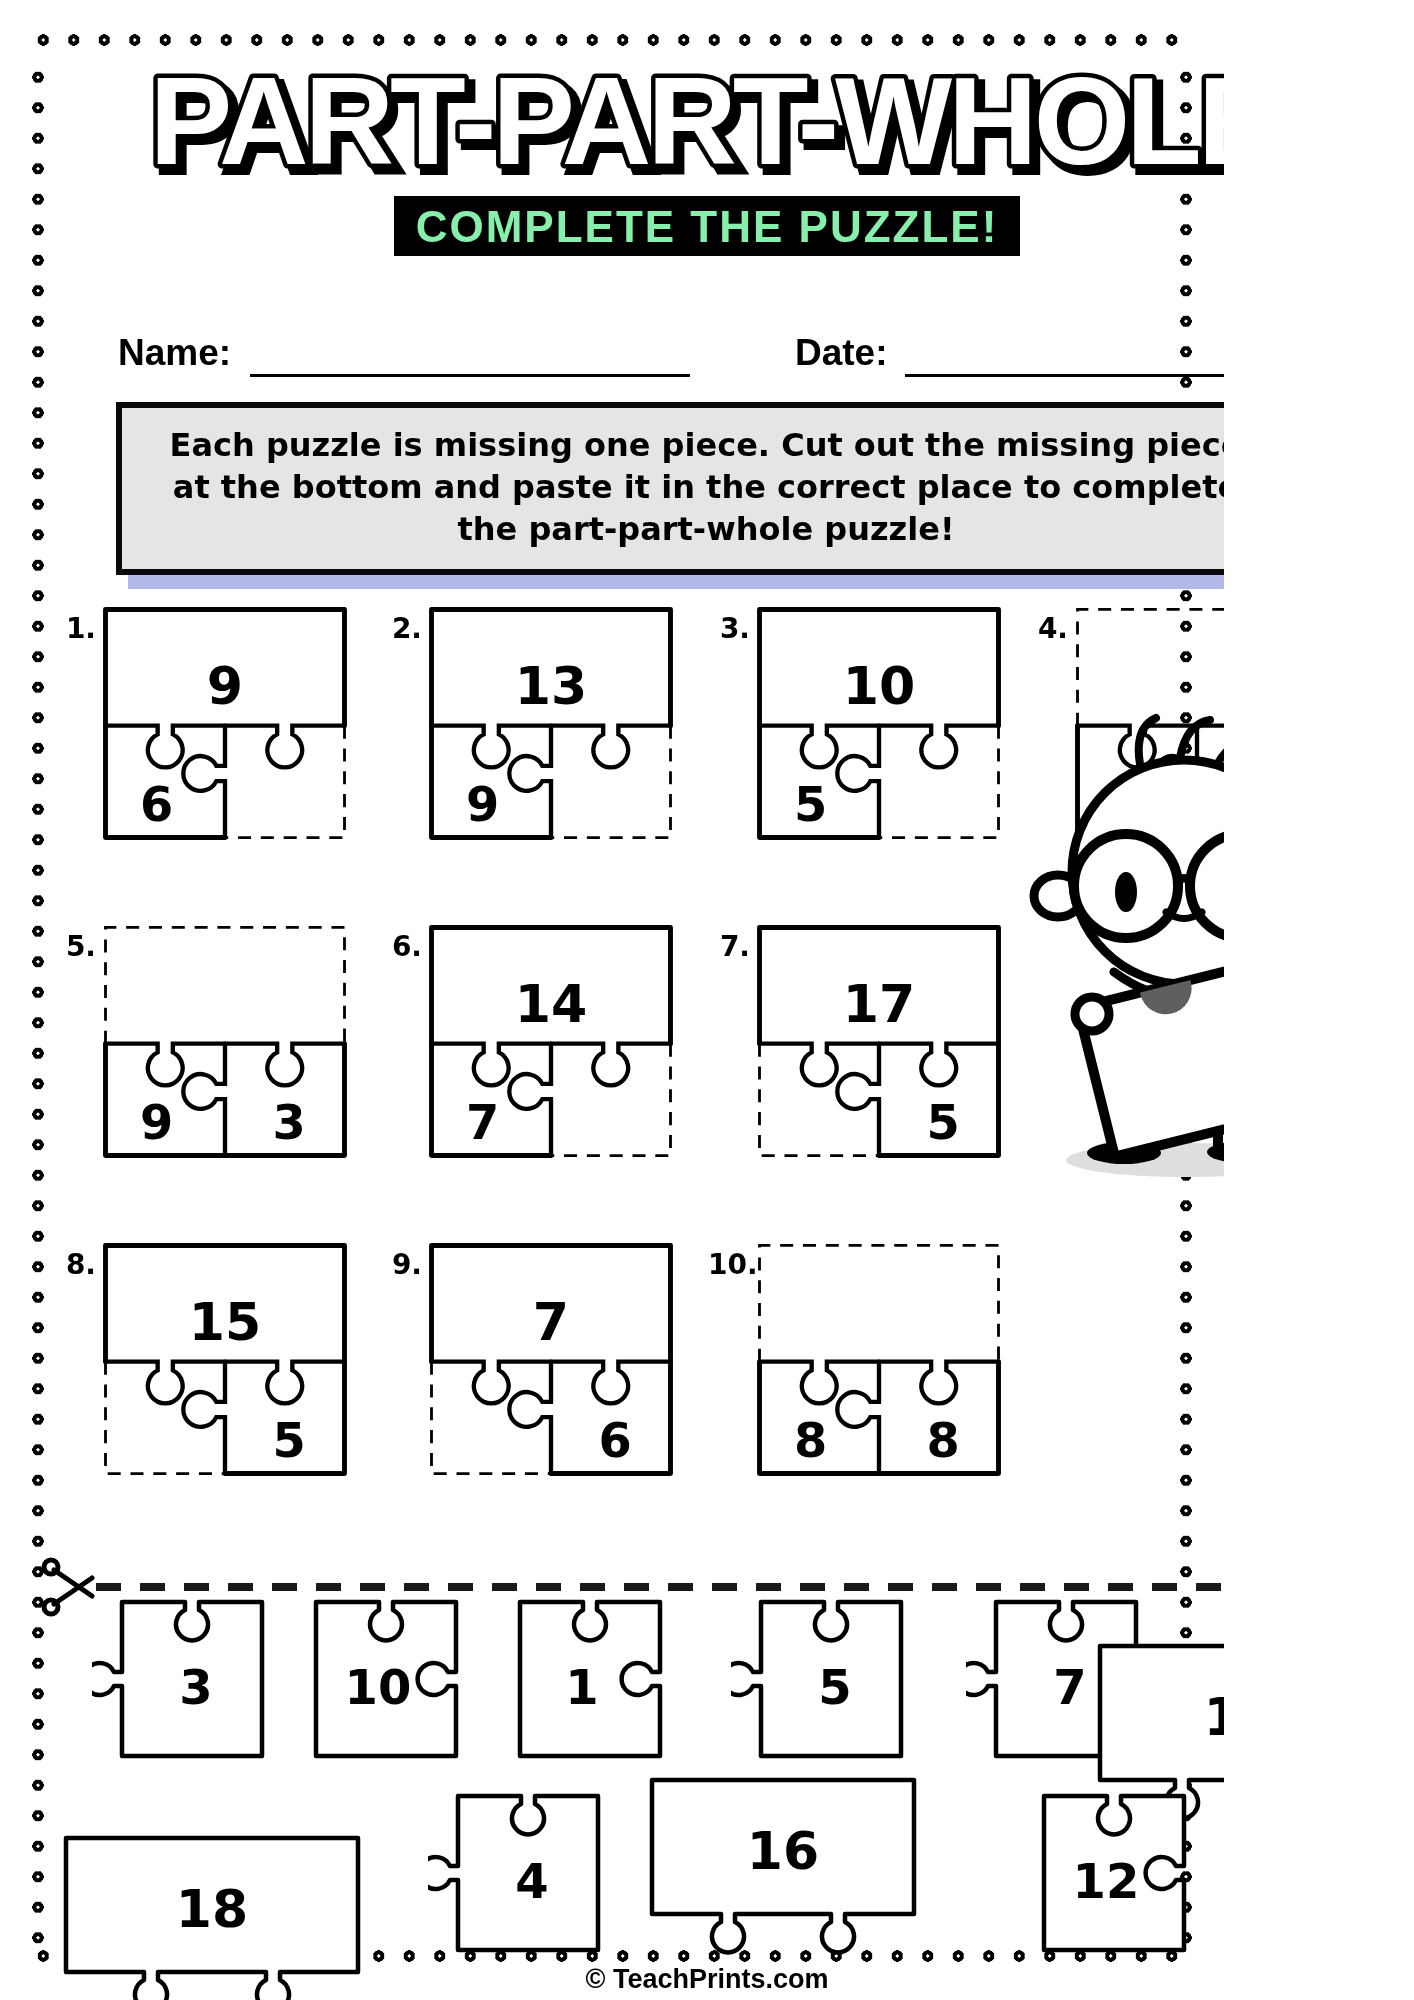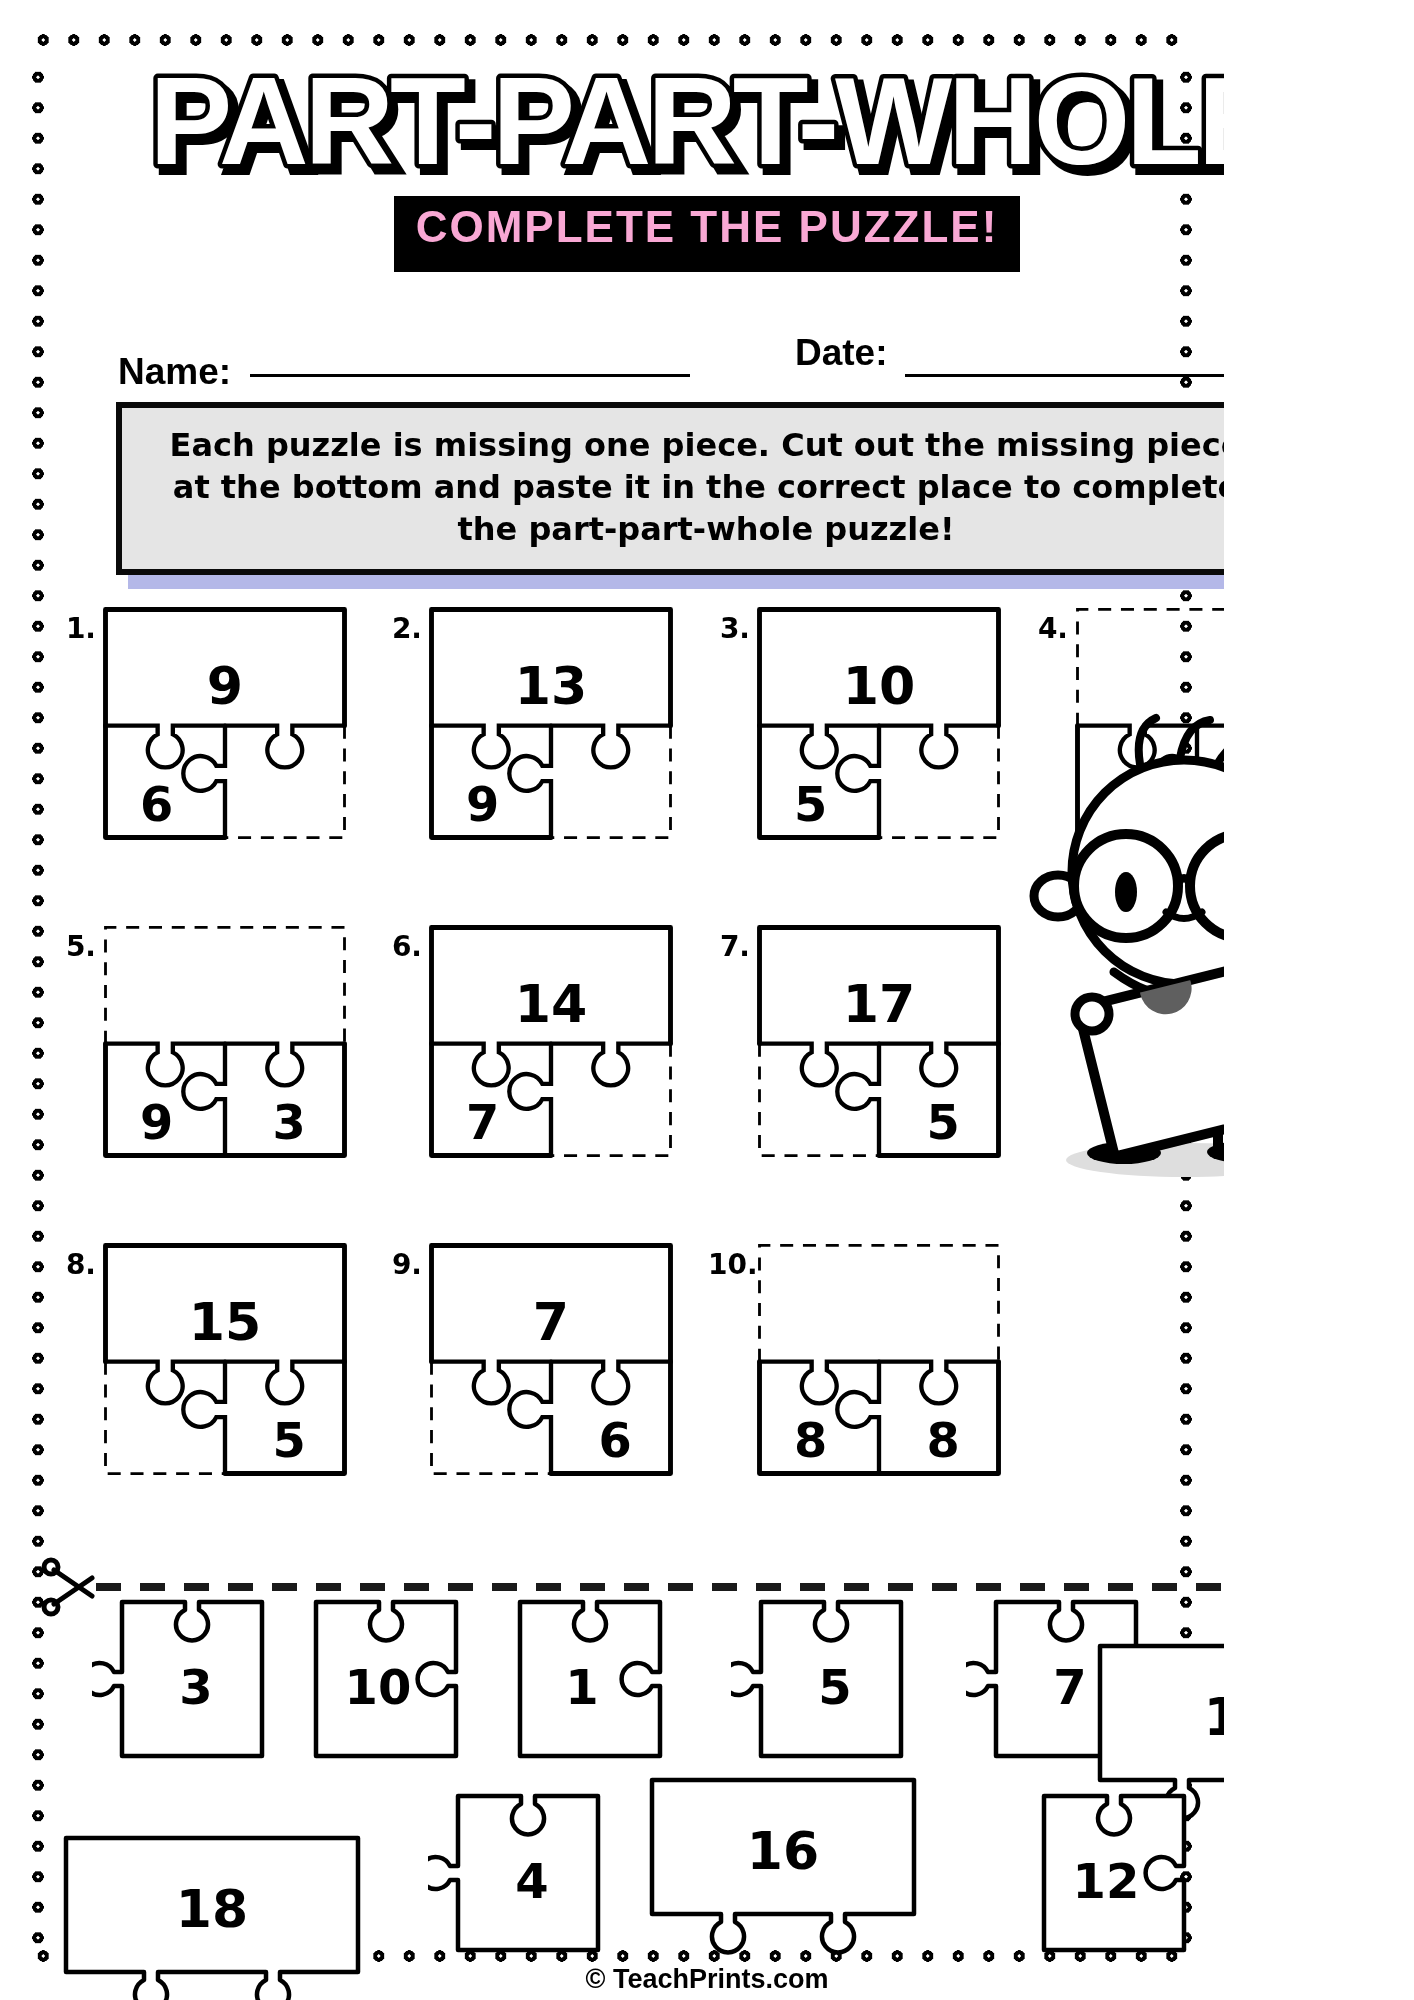--- a/index.html
+++ b/index.html
@@ -10,26 +10,26 @@
           background-image:radial-gradient(circle at 50% 50%, #fff 0 1.6px, #000 1.6px 5.6px, transparent 5.8px);
           background-size:30.5px 16px;}
   .dots-v{position:absolute;top:62px;bottom:46px;width:16px;background-repeat:repeat-y;
           background-image:radial-gradient(circle at 50% 50%, #fff 0 1.6px, #000 1.6px 5.6px, transparent 5.8px);
           background-size:16px 30.5px;}
   .dots-top{top:32px;} .dots-bottom{top:1948px;}
   .dots-left{left:30px;} .dots-right{right:30px;}
 
   .title-wrap{position:absolute;left:0;top:52px;width:1414px;text-align:center;}
   .subtitle{position:absolute;left:0;top:196px;width:1414px;text-align:center;}
-  .subtitle span{display:inline-block;background:#000;color:#f9a8d4;font-weight:900;
-                 font-size:44px;letter-spacing:2px;padding:6px 22px 20px;
+  .subtitle span{display:inline-block;background:#000;color:#86efac;font-weight:900;
+                 font-size:44px;letter-spacing:2px;padding:6px 22px 4px;
                  font-family:"Liberation Sans",sans-serif;}
 
   .name-row{position:absolute;left:0;top:332px;width:1414px;font-size:37px;font-weight:700;}
-  .name-label{position:absolute;left:118px;top:0;margin-top:19px;}
+  .name-label{position:absolute;left:118px;top:0;}
   .name-line{position:absolute;left:250px;top:10px;width:440px;border-bottom:3px solid #000;height:32px;}
   .date-label{position:absolute;left:795px;top:0;}
   .date-line{position:absolute;left:905px;top:10px;width:350px;border-bottom:3px solid #000;height:32px;}
 
   .instruction-box{position:absolute;left:116px;top:402px;width:1180px;box-sizing:border-box;
                    border:6px solid #0a0a0a;background:#e5e5e5;box-shadow:12px 14px 0 #b4b8e8;
                    padding:16px 30px 18px;text-align:center;font-size:32px;font-weight:700;
                    line-height:1.32;font-family:"DejaVu Sans",sans-serif;}
 
   .puzzle{position:absolute;}

